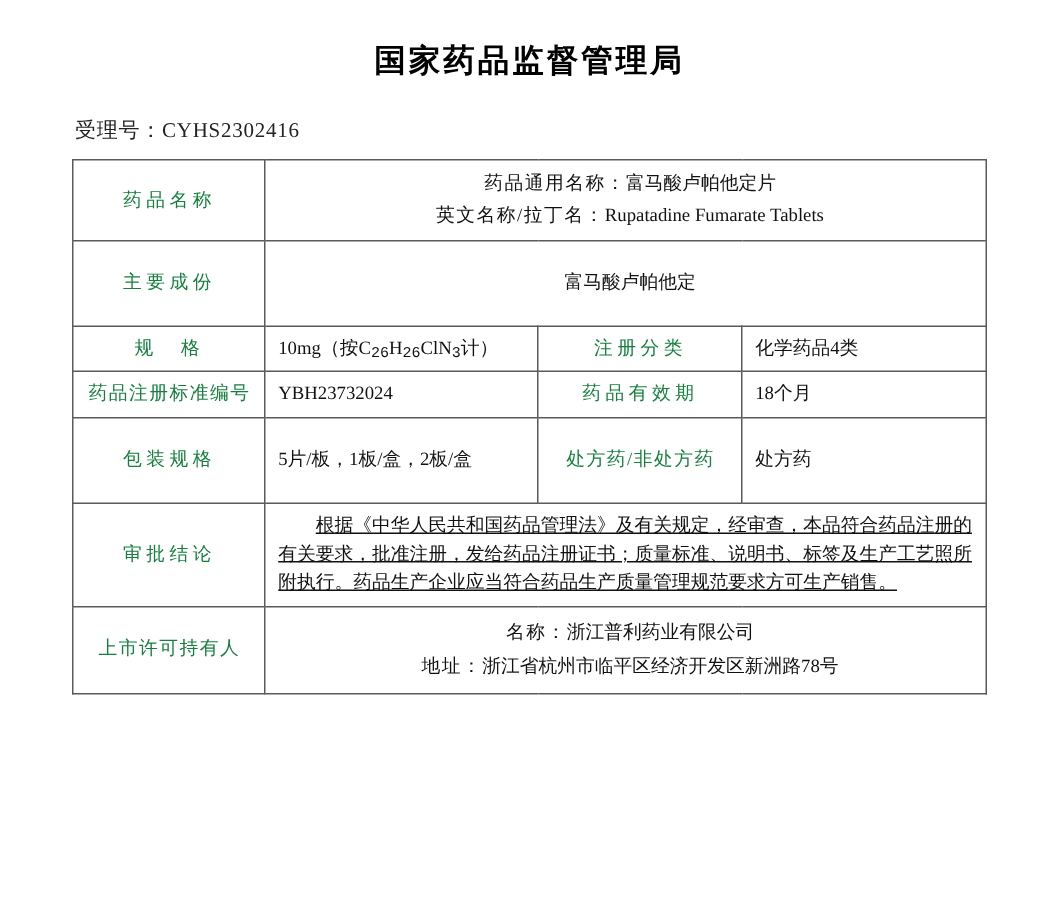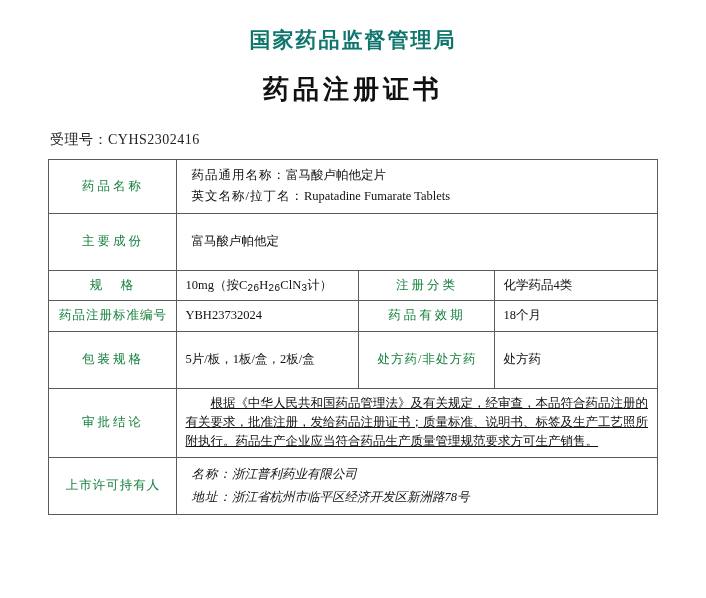--- a/index.html
+++ b/index.html
@@ -21,21 +21,21 @@
     position: relative;
     box-sizing: border-box;
     padding: 0 24px;
   }
   .org-title {
     text-align: center;
     font-size: 21px;
     font-weight: bold;
     letter-spacing: 2px;
     margin-top: 26px;
-    color: #0f766e;
+    color: #000000;
   }
   .doc-title {
     text-align: center;
     font-size: 26px;
     font-weight: bold;
     letter-spacing: 4px;
     margin-top: 18px;
     color: #111;
   }
   .meta-row {
@@ -69,21 +69,21 @@
     width: 118px;
     font-size: 13px;
     color: #15803d;
   }
   td.label.tight { letter-spacing: 1px; }
   td.value {
     text-align: left;
     padding-left: 12px;
     color: #111;
   }
-  td.value.indent { padding-left: 14px; }
+  td.value.indent { padding-left: 14px; text-align: center; }
   .sub-line {
     display: block;
     padding: 1px 0;
   }
   .sub-key {
     letter-spacing: 1px;
   }
   .cell-pad-tall { height: 46px; }
   .conclusion {
     text-align: justify;
@@ -93,29 +93,28 @@
     font-size: 12.5px;
     text-decoration: underline;
   }
   sub {
     font-size: 10px;
     vertical-align: baseline;
     position: relative;
     top: 2px;
     font-family: Liberation Mono, monospace;
   }
-  .holder-lines .sub-line { padding: 2px 0; font-style: italic; }
+  .holder-lines .sub-line { padding: 2px 0; }
 </style>
 </head>
 <body>
 
 <div class="page">
 
   <div class="org-title">国家药品监督管理局</div>
-  <div class="doc-title">药品注册证书</div>
 
   <div class="meta-row">
     <span class="meta-left">受理号：CYHS2302416</span>
   </div>
 
   <table class="cert">
     <colgroup>
       <col style="width:128px">
       <col style="width:182px">
       <col style="width:136px">

